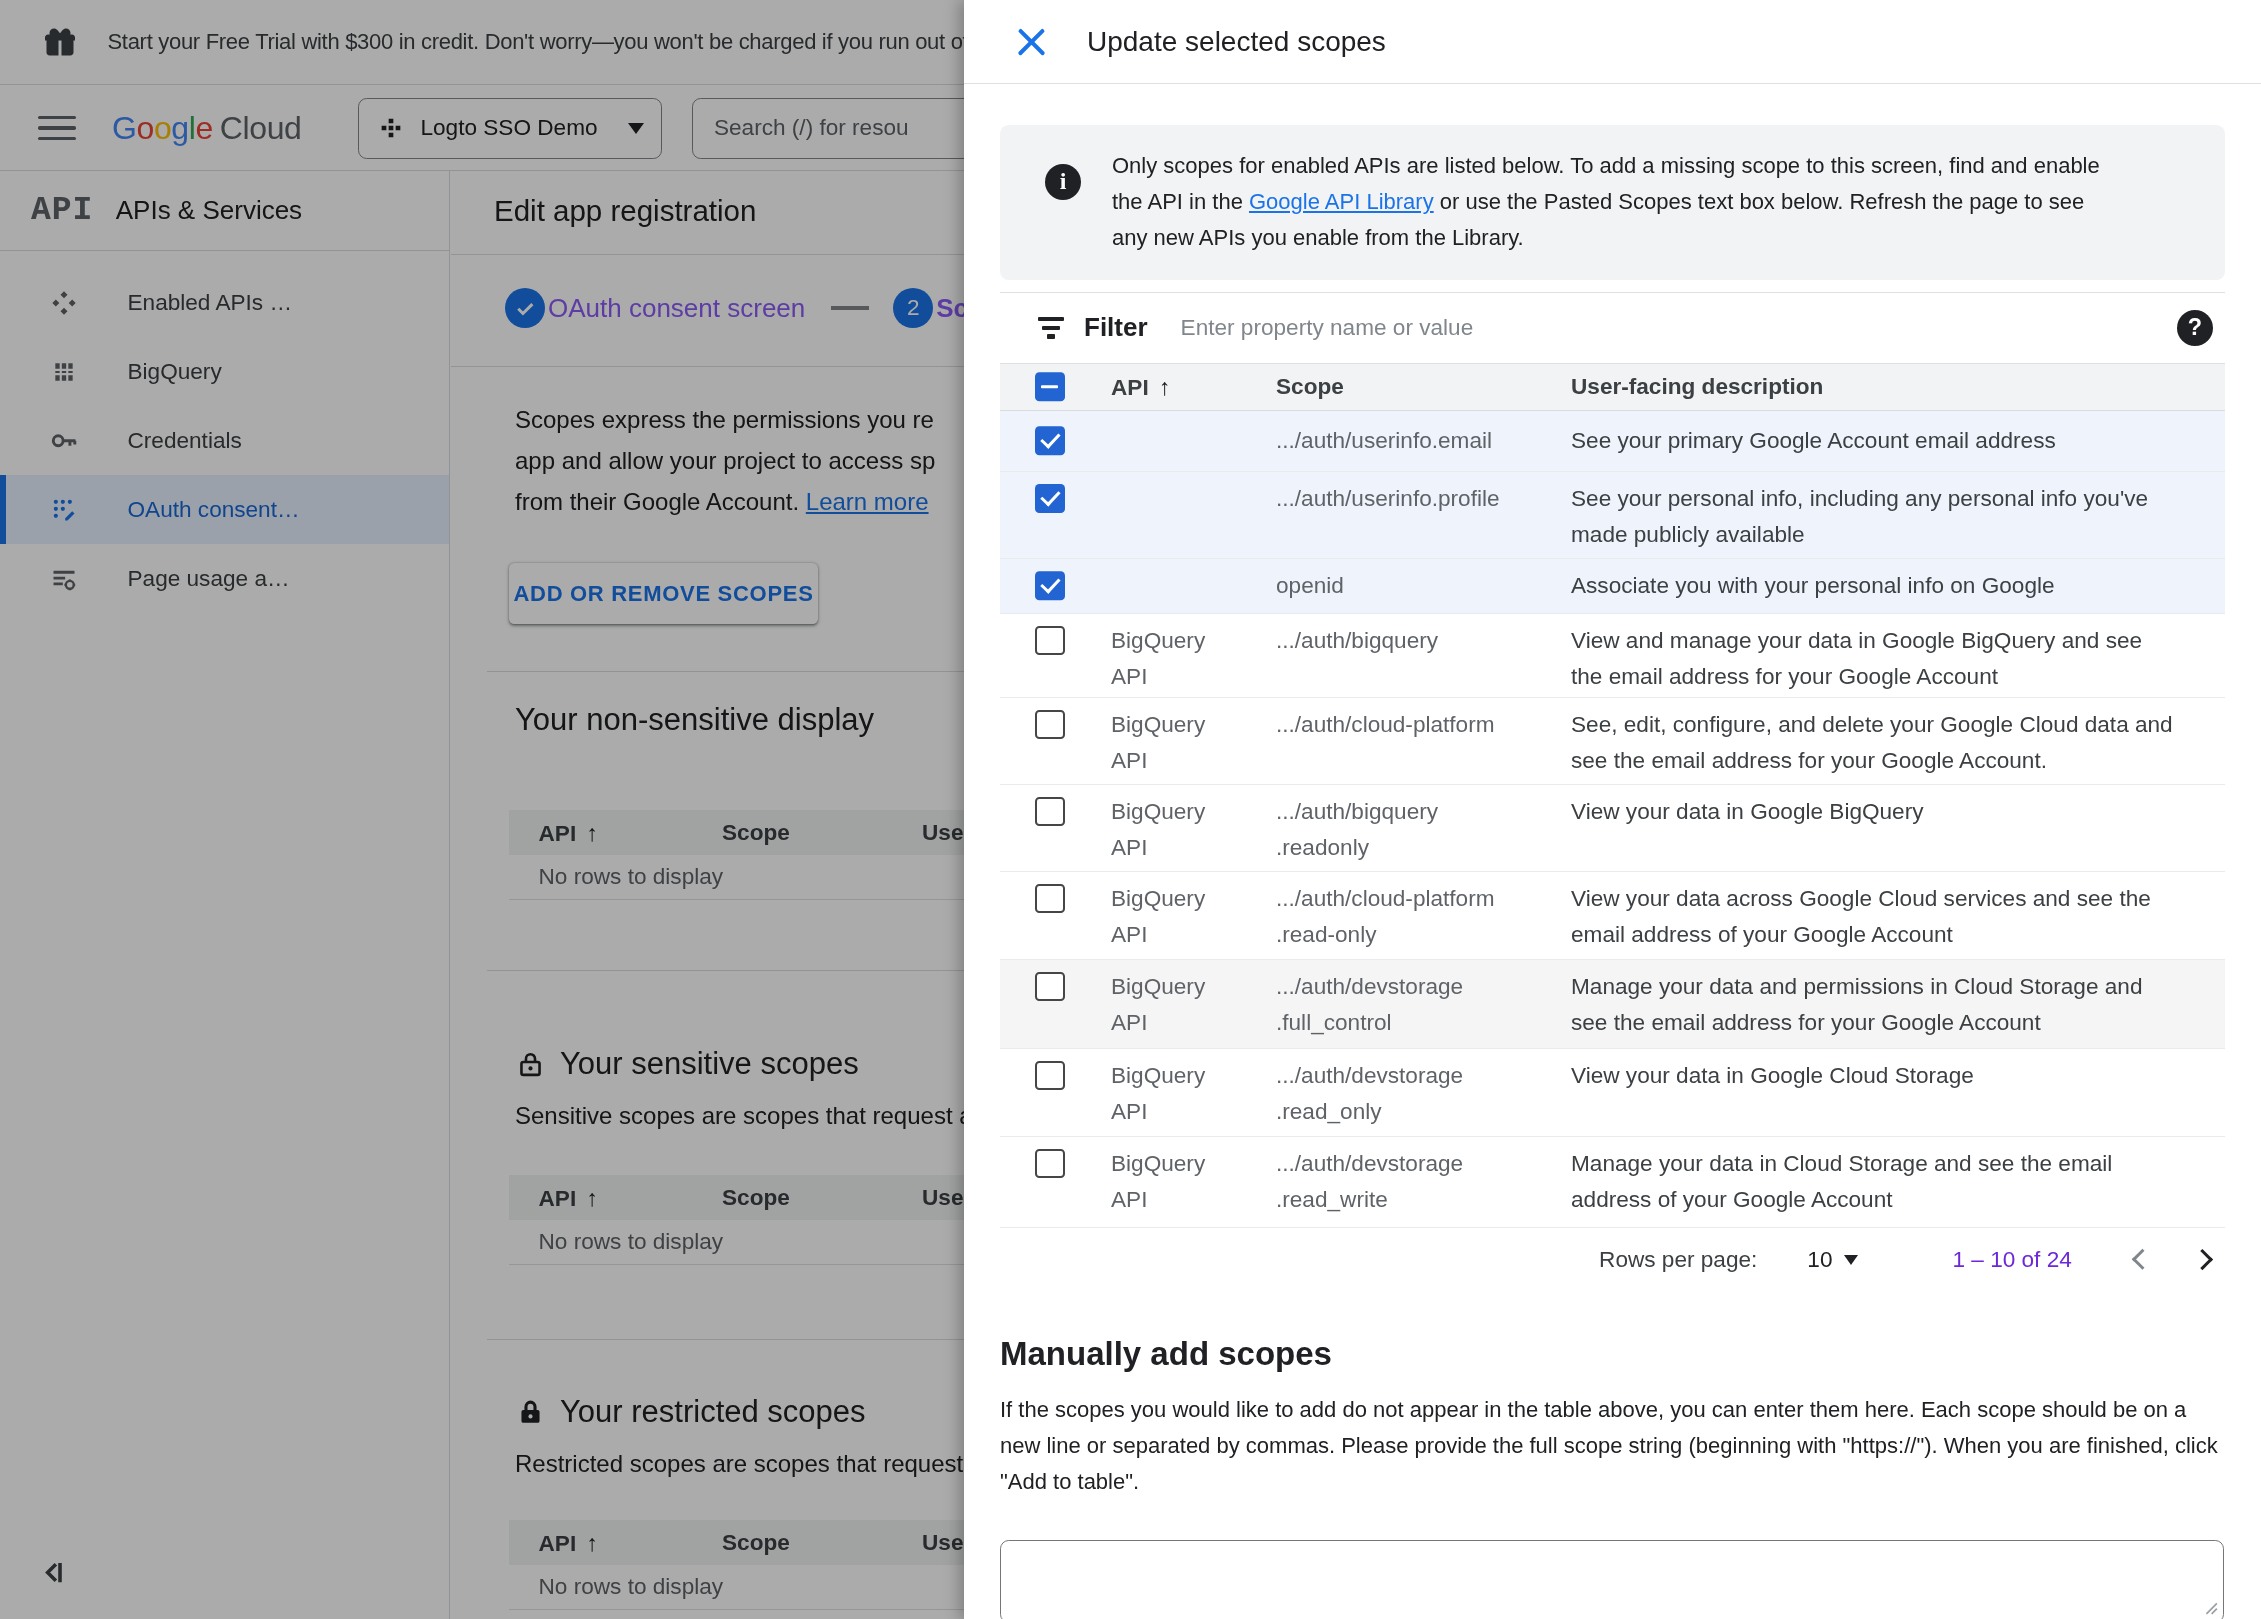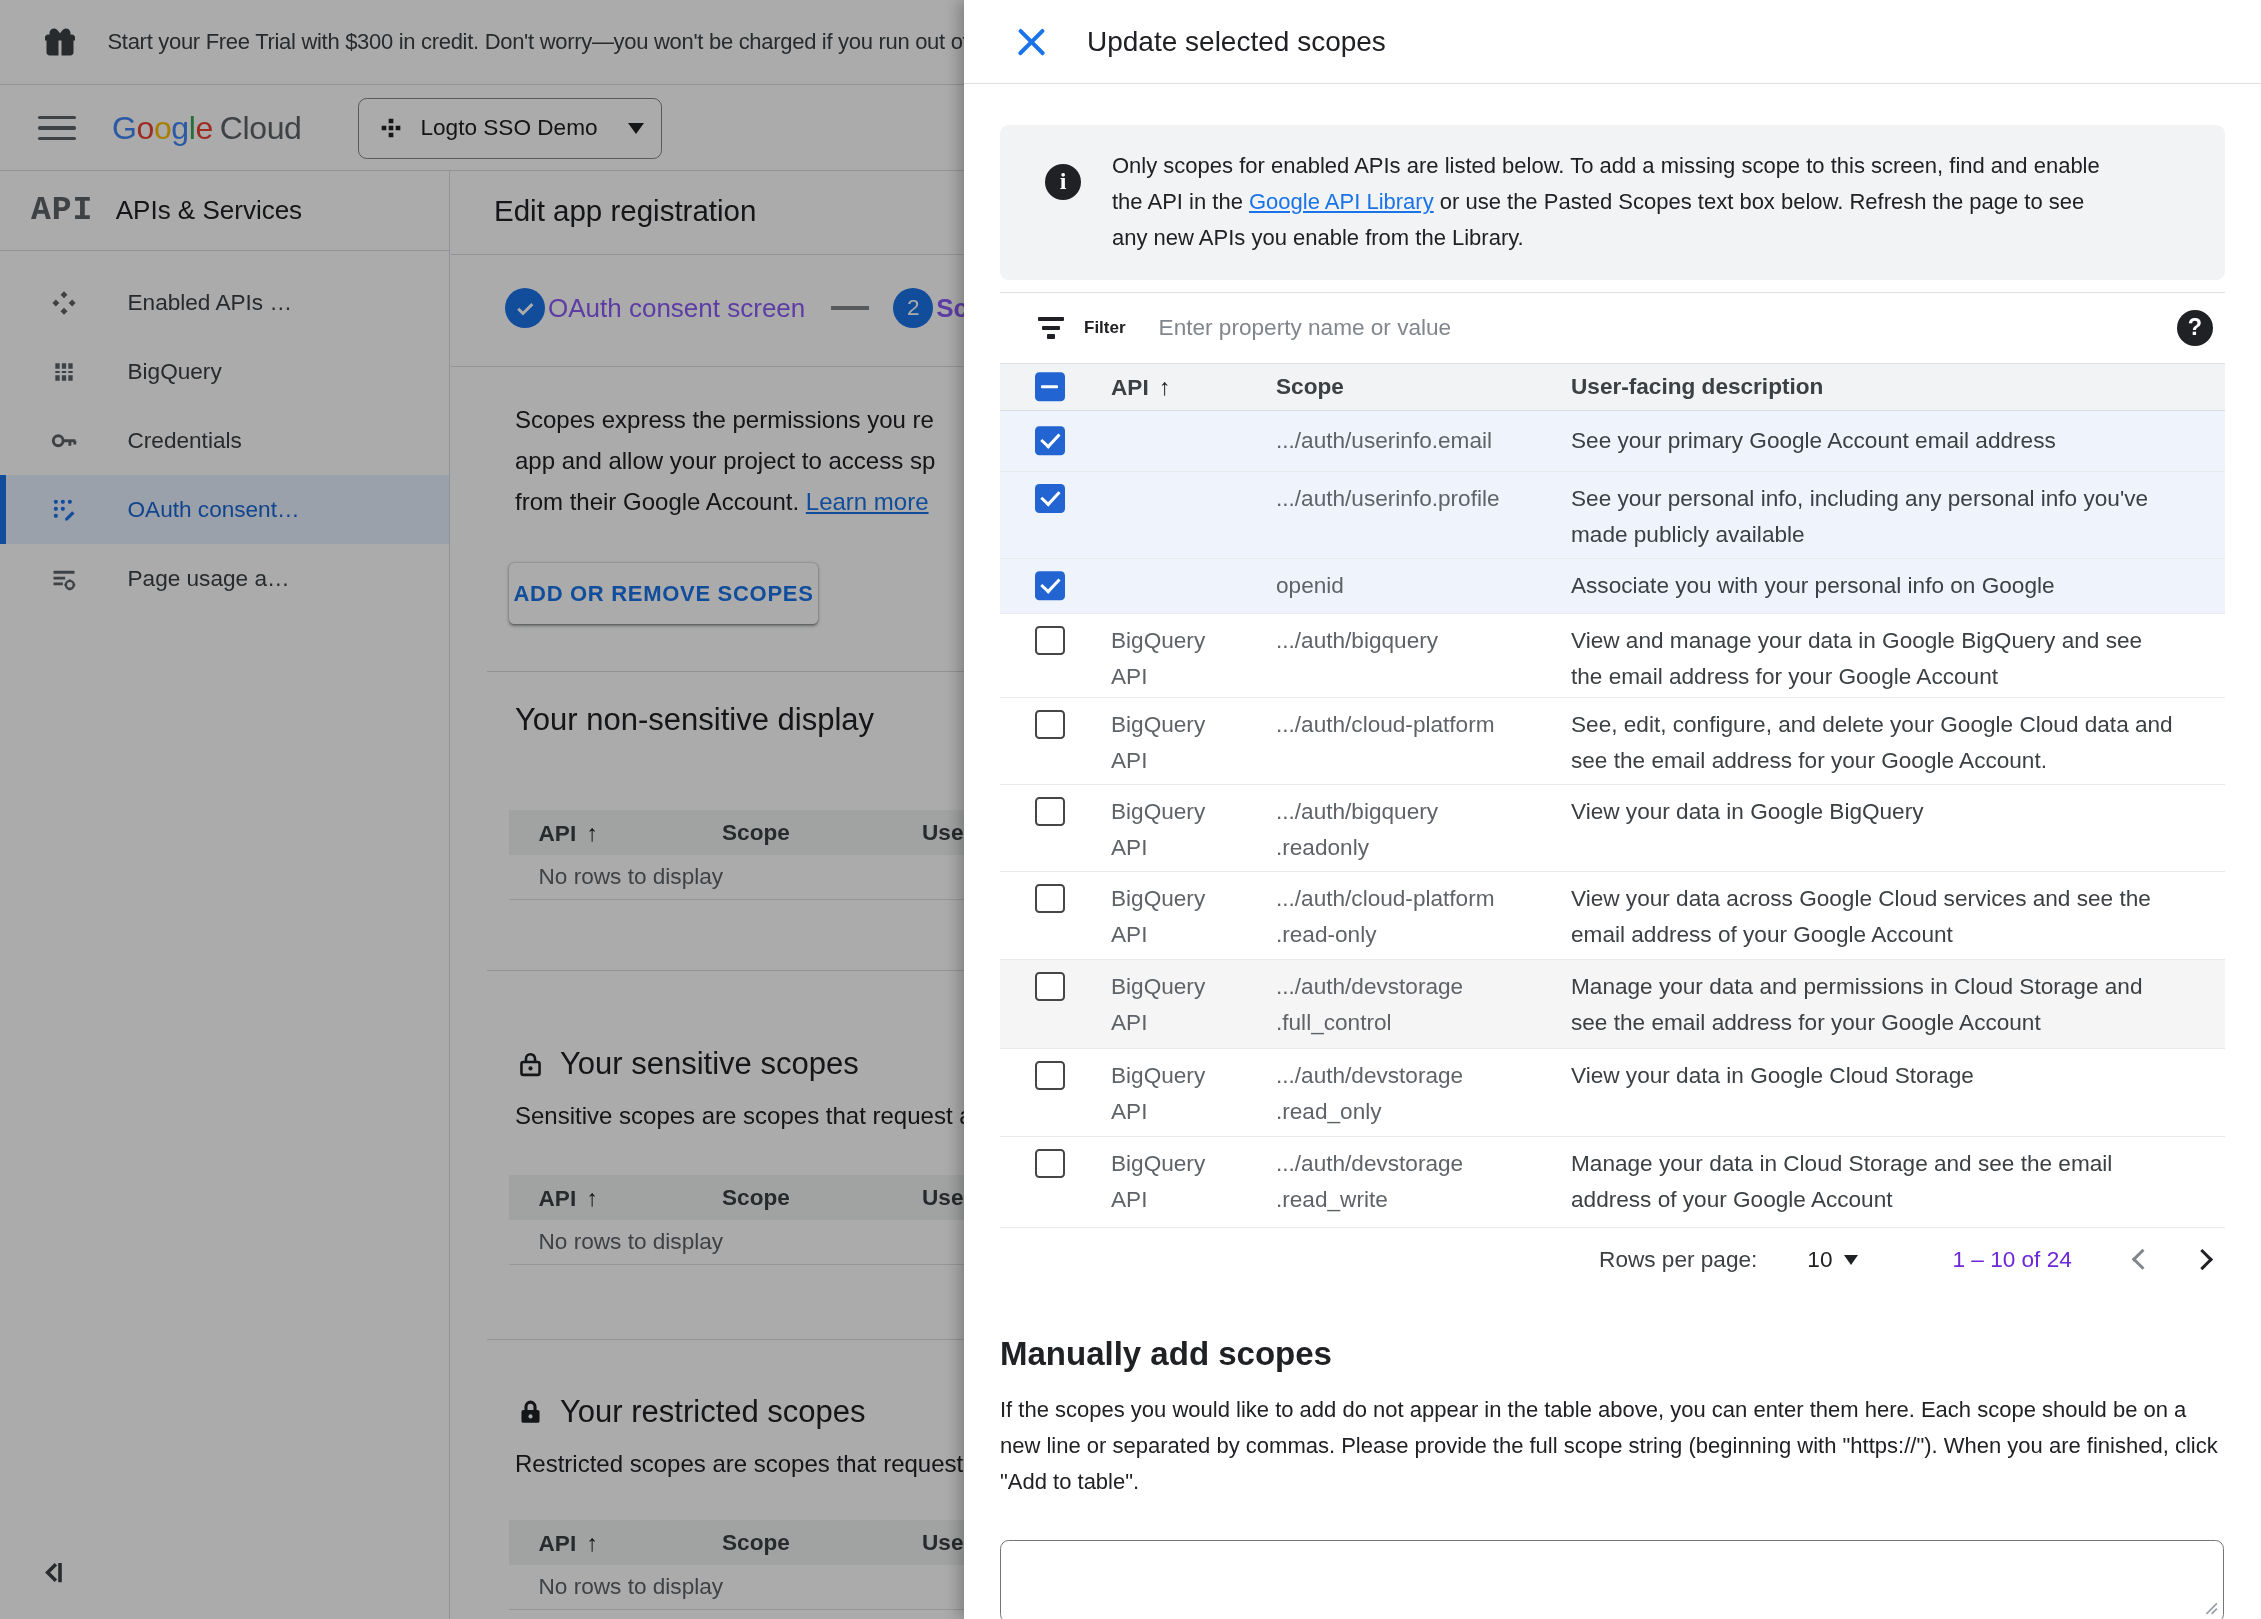--- a/index.html
+++ b/index.html
@@ -89,21 +89,21 @@
   .info-ic { width:36px; height:36px; border-radius:50%; background:#202124; color:#fff; flex:none;
              display:flex; align-items:center; justify-content:center; margin-top:15.6px;
              font-family:"Liberation Serif", serif; font-weight:700; font-size:24px; }
   .info-ic::after { content:"i"; }
   .info-text { margin-left:31px; width:994px; font-size:22px; line-height:36px; color:#202124; }
 
   .filter-bar { margin-top:12px; border-top:0.9px solid #e0e0e0; height:71px; display:flex; align-items:center; position:relative; }
   .funnel { margin-left:37px; width:28px; flex:none; }
   .funnel div { background:#202124; height:4.3px; border-radius:0.9px; margin:4.3px auto; }
   .f1 { width:26px; } .f2 { width:17.4px; } .f3 { width:8.7px; }
-  .filter-lbl { margin-left:19px; font-size:17px; font-weight:600; color:#202124; }
+  .filter-lbl { margin-left:19px; font-size:26px; font-weight:600; color:#202124; }
   .filter-ph { margin-left:33px; font-size:22.6px; color:#80868b; }
   .help-ic { position:absolute; right:12px; top:50%; transform:translateY(-50%); width:36px; height:36px;
              border-radius:50%; background:#202124; color:#fff; display:flex; align-items:center;
              justify-content:center; font-size:23.4px; font-weight:700; cursor:pointer; }
   .help-ic::after { content:"?"; }
 
   .s-head { height:48px; background:#f1f3f4; border-top:0.9px solid #e0e0e0; border-bottom:0.9px solid #dadce0;
             position:relative; font-size:22.6px; font-weight:700; color:#3c4043; }
   .s-head span, .s-head .cb { position:absolute; top:50%; transform:translateY(-50%); white-space:nowrap; }
   .col-cb { left:35px; } .col-api { left:111px; } .col-scope { left:276px; } .col-desc { left:571px; }
@@ -172,20 +172,23 @@
         <span id="glogo-letters"><span style="color: rgb(66, 133, 244);">G</span><span style="color: rgb(234, 67, 53);">o</span><span style="color: rgb(251, 188, 5);">o</span><span style="color: rgb(66, 133, 244);">g</span><span style="color: rgb(52, 168, 83);">l</span><span style="color: rgb(234, 67, 53);">e</span></span><span class="gcloud">Cloud</span>
       </div>
       <div class="proj-btn">
         <span style="margin-left:17.4px">
           <svg width="28" height="28" viewBox="0 0 24 24" fill="#202124">
               <path d="M10 4h4v4h-4zM4 10h4v4H4zM10 10h4v4h-4zM16 10h4v4h-4zM10 16h4v4h-4z"></path>
             </svg>
         </span>
         <span class="proj-label">Logto SSO Demo</span>
         <span class="caret-down"></span>
+      </div>
+      <div class="search-box">
+        <span class="search-txt">Search (/) for resou</span>
       </div>
     </div>
 
     <div class="sidebar">
       <div class="sb-head">
         <span class="sb-logo">API</span>
         <span class="sb-title">APIs &amp; Services</span>
       </div>
       <div class="sb-items">
         <div class="sb-item">

